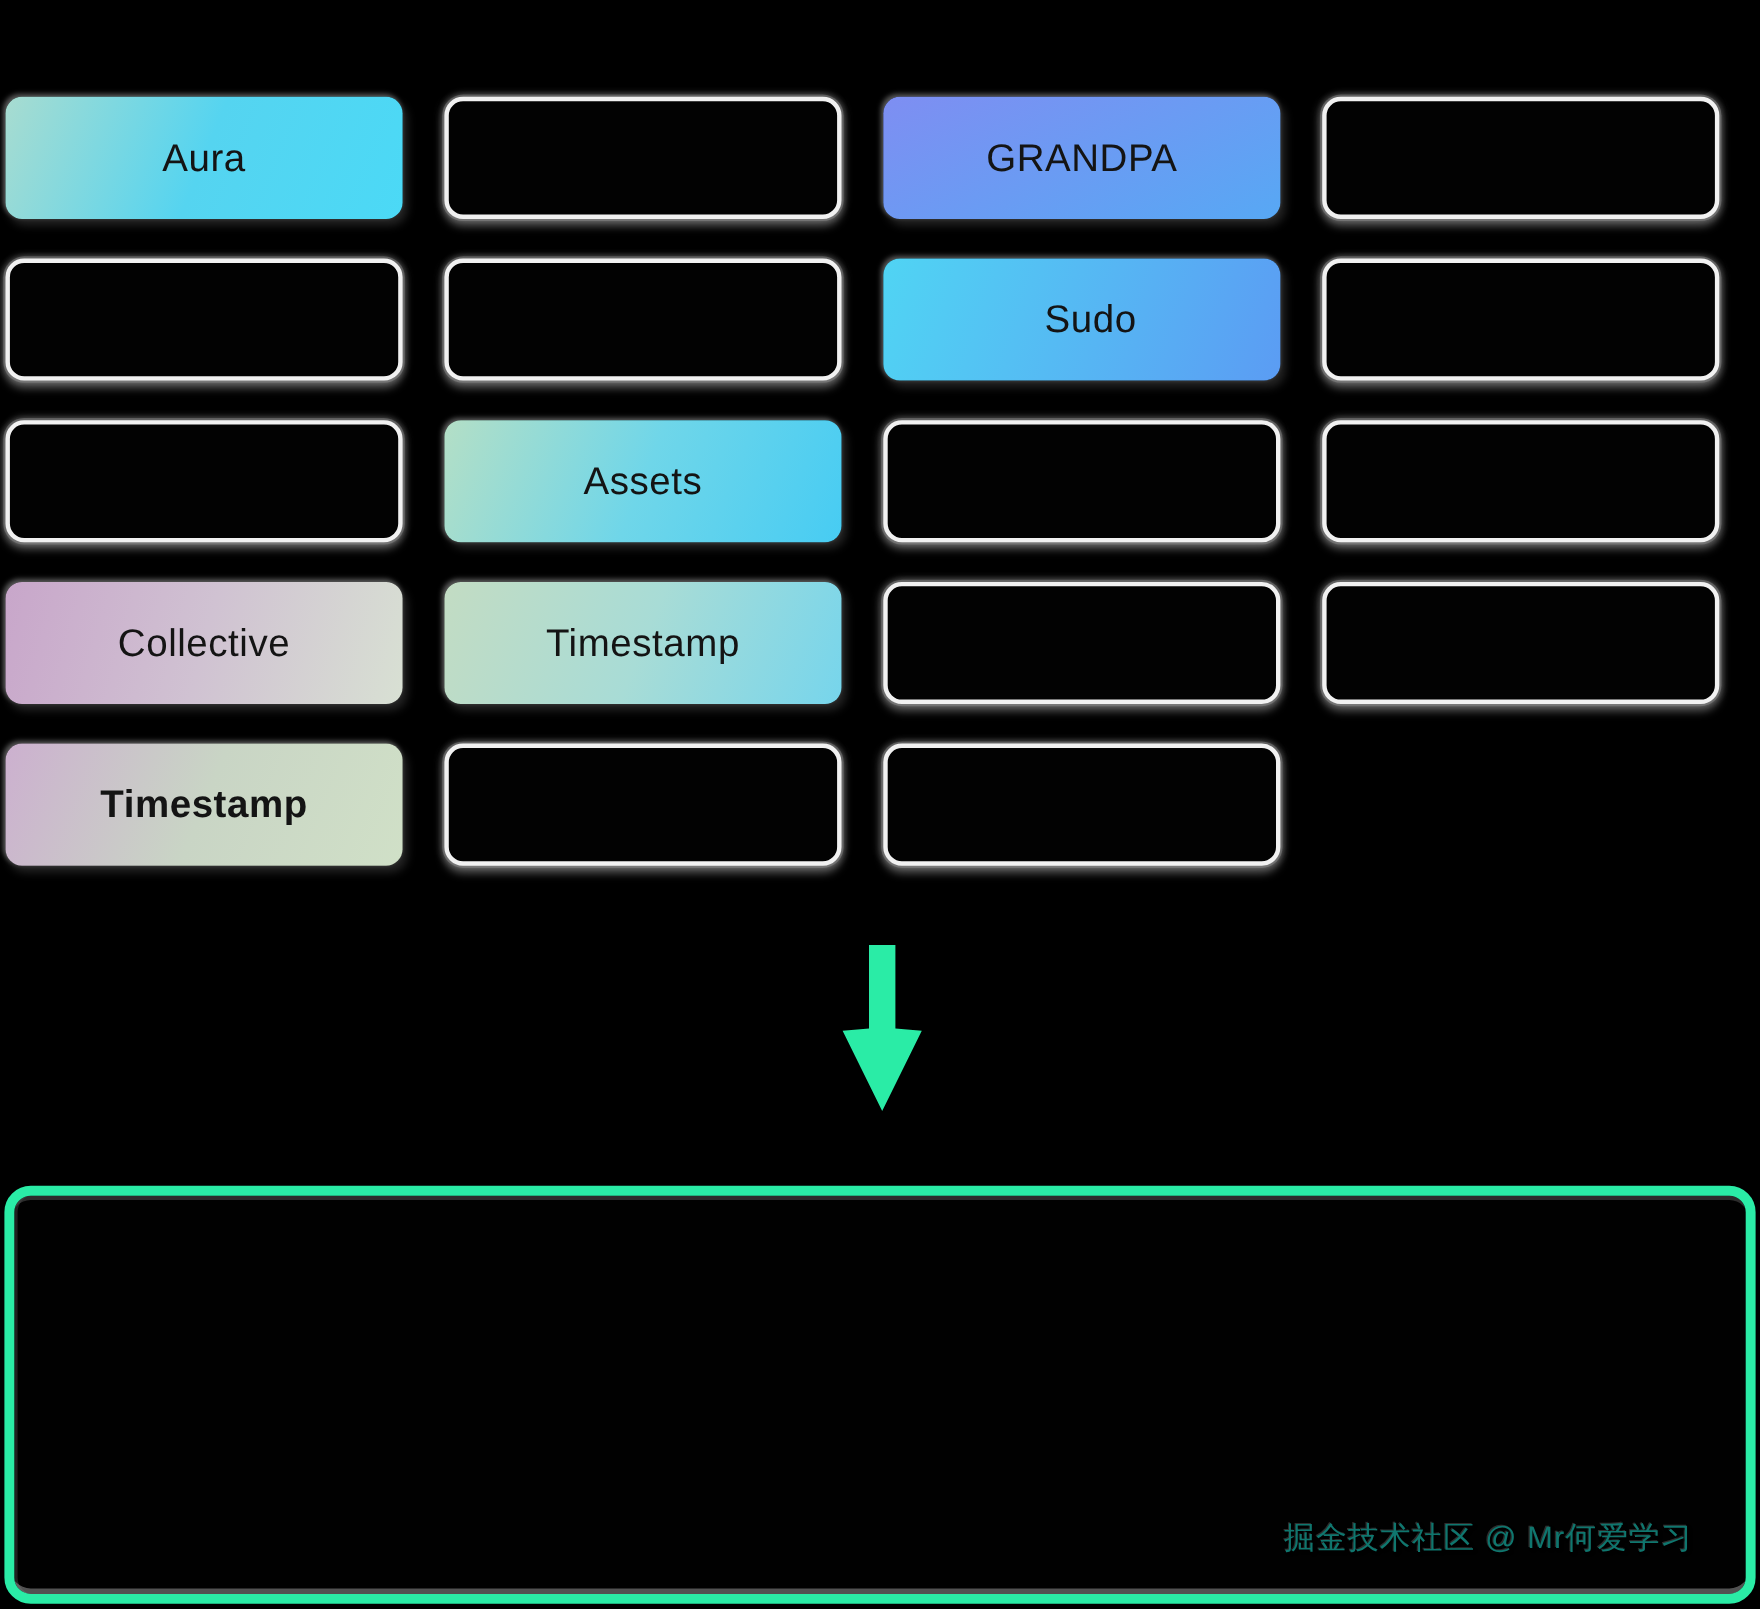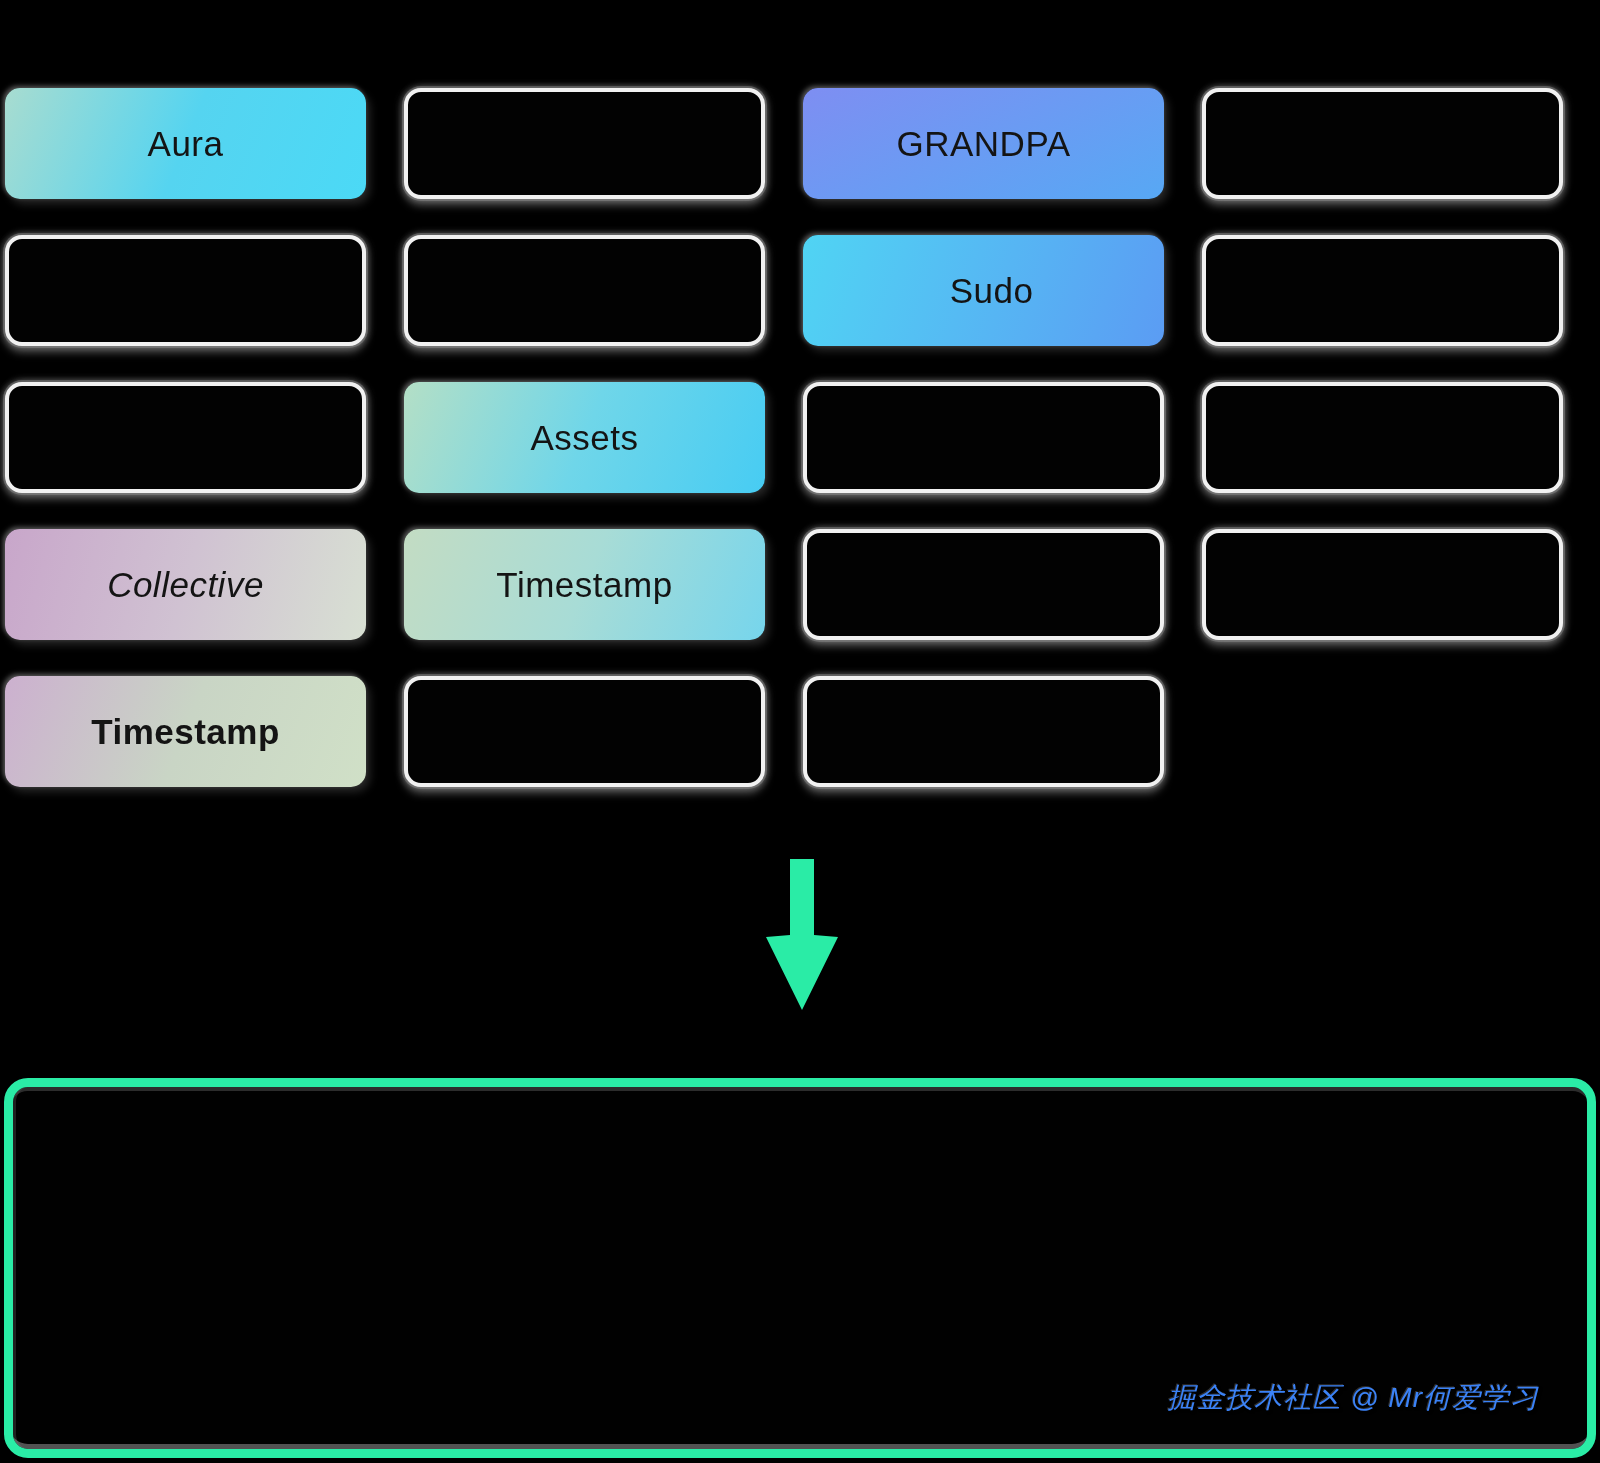--- a/index.html
+++ b/index.html
@@ -75,24 +75,23 @@
     box-shadow: inset 0 7px 0 -3px rgba(80,80,80,0.55),
                 inset 0 -9px 0 -4px rgba(150,150,150,0.55),
                 inset 4px 0 0 -1px rgba(70,70,70,0.45);
   }
   .watermark {
     position: absolute;
     right: 48px;
     bottom: 32px;
     font-size: 28px;
     letter-spacing: 1px;
-    color: #3b82f6;
+    color: #0f766e;
     text-shadow: 2px 2px 2px rgba(0,0,0,0.95),
                  -1px -1px 0 rgba(255,255,255,0.18);
-    font-style: italic;
   }
 </style>
 </head>
 <body style="background: rgb(0, 0, 0);">
 
 <div class="grid">
   <div class="cell filled" style="background: linear-gradient(112deg, rgb(168, 220, 208), rgb(85, 212, 240), rgb(75, 217, 246));"><span>Aura</span></div>
   <div class="cell empty"></div>
   <div class="cell filled" style="background: linear-gradient(155deg, rgb(126, 142, 242), rgb(87, 168, 244));"><span>GRANDPA</span></div>
   <div class="cell empty"></div>
@@ -100,21 +99,21 @@
   <div class="cell empty"></div>
   <div class="cell empty"></div>
   <div class="cell filled" style="background: linear-gradient(108deg, rgb(80, 212, 243), rgb(91, 156, 243)); padding-left: 16px;"><span>Sudo</span></div>
   <div class="cell empty"></div>
 
   <div class="cell empty"></div>
   <div class="cell filled" style="background: linear-gradient(112deg, rgb(180, 223, 198), rgb(111, 214, 233), rgb(71, 204, 243)); text-align: center;"><span>Assets</span></div>
   <div class="cell empty"></div>
   <div class="cell empty"></div>
 
-  <div class="cell filled" style="background: linear-gradient(105deg, rgb(200, 166, 202), rgb(208, 194, 210), rgb(216, 224, 211)); font-style: italic;"><span>Collective</span></div>
+  <div class="cell filled" style="background: linear-gradient(105deg, rgb(200, 166, 202), rgb(208, 194, 210), rgb(216, 224, 211));"><span>Collective</span></div>
   <div class="cell filled" style="background: linear-gradient(112deg, rgb(195, 220, 195), rgb(168, 220, 214), rgb(118, 213, 236));"><span>Timestamp</span></div>
   <div class="cell empty"></div>
 
   <div class="cell empty"></div>
   <div class="cell filled" style="background: linear-gradient(112deg, rgb(204, 176, 207), rgb(201, 213, 197), rgb(208, 224, 199)); font-weight: bold;"><span>Timestamp</span></div>
   <div class="cell empty"></div>
   <div class="cell empty"></div>
 </div>
 
 <div class="arrow-wrap">

